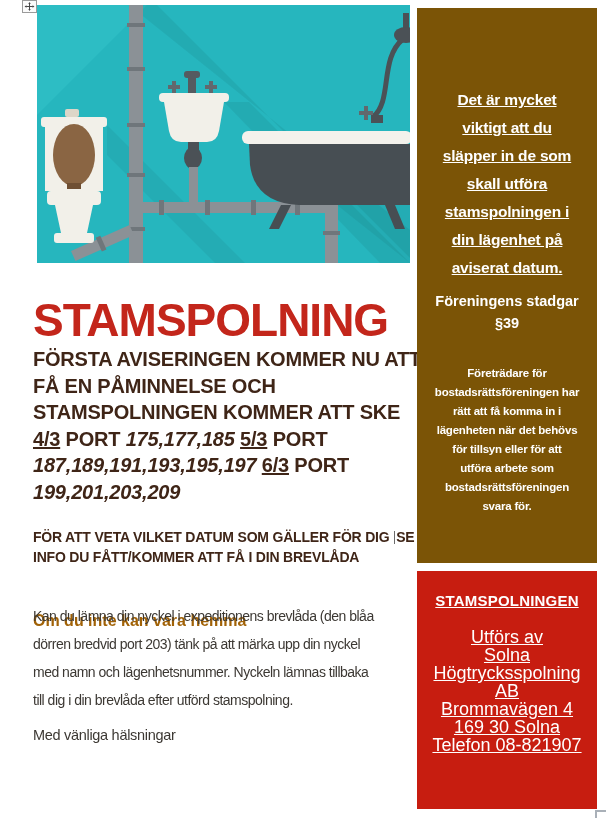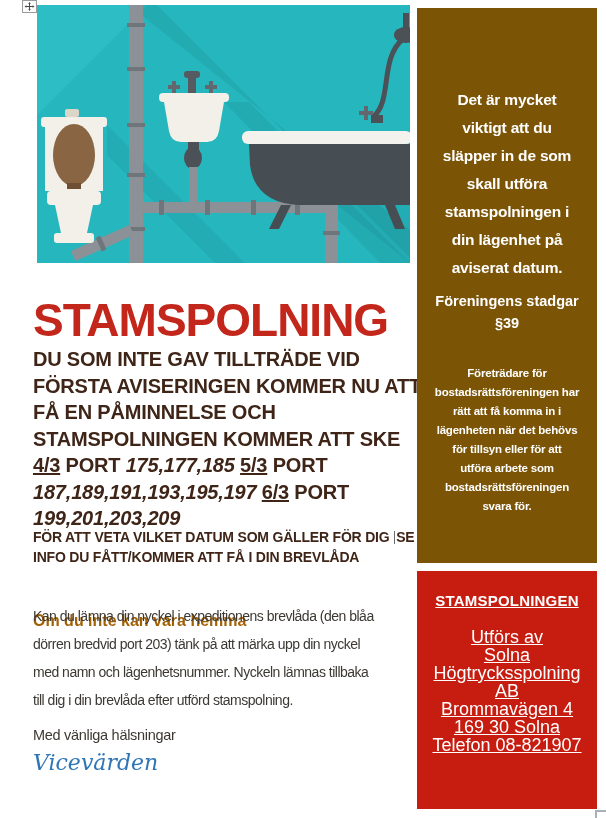--- a/index.html
+++ b/index.html
@@ -58,21 +58,21 @@
     vertical-align:-2px;margin:0 1px;}
 
   
   .box-brown{
     position:absolute;left:417px;top:8px;width:180px;height:555px;
     background:#7B5406;color:#ffffff;text-align:center;box-sizing:border-box;
     padding-top:78px;
   }
   .sidebar-note{
     font-size:15.5px;font-weight:bold;line-height:28px;white-space:pre-line;
-    padding:0 6px;letter-spacing:-0.2px;
+    padding:0 6px;letter-spacing:-0.2px;text-decoration:underline;
   }
   .statute-heading{
     margin-top:8px;font-size:14.5px;font-weight:bold;line-height:22px;white-space:pre-line;
   }
   .statute-text{
     margin-top:30px;font-size:11.5px;font-weight:bold;line-height:19px;
     white-space:pre-line;padding:0 5px;letter-spacing:-0.2px;
   }
   .box-red{
     position:absolute;left:417px;top:571px;width:180px;height:238px;
@@ -176,36 +176,34 @@
         <rect x="334" y="110" width="12" height="8" fill="#4B5156"></rect>
         <rect x="205" y="126" width="170" height="13" rx="6" fill="#F4F2EC"></rect>
         <path d="M212,139 L373,139 L373,200 L262,200 Q218,198 213,160 Z" fill="#474E53"></path>
         <polygon points="244,200 254,200 242,224 232,224" fill="#474E53"></polygon>
         <polygon points="348,200 358,200 368,224 358,224" fill="#474E53"></polygon>
       </g>
     </svg>
   </div>
 
   <div class="doc-title">STAMSPOLNING</div>
-  <div class="headline"><span>DU SOM INTE GAV TILLTRÄDE VID
-</span><span>FÖRSTA AVISERINGEN KOMMER NU ATT
+  <div class="headline"><span>FÖRSTA AVISERINGEN KOMMER NU ATT
 </span><span>FÅ EN PÅMINNELSE OCH
 </span><span>STAMSPOLNINGEN KOMMER ATT SKE
 </span><span class="seg-u">4/3</span><span> PORT </span><span class="seg-i">175,177,185</span><span> </span><span class="seg-u">5/3</span><span> PORT
 </span><span class="seg-i">187,189,191,193,195,197</span><span> </span><span class="seg-u">6/3</span><span> PORT
 </span><span class="seg-i">199,201,203,209</span></div>
   <div class="notice"><span>FÖR ATT VETA VILKET DATUM SOM GÄLLER FÖR DIG </span><span class="seg-cursor"></span><span>SE
 INFO DU FÅTT/KOMMER ATT FÅ I DIN BREVLÅDA</span></div>
   <div class="subheading">Om du inte kan vara hemma</div>
   <div class="bodytext">Kan du lämna din nyckel i expeditionens brevlåda (den blåa
 dörren bredvid port 203) tänk på att märka upp din nyckel
 med namn och lägenhetsnummer. Nyckeln lämnas tillbaka
 till dig i din brevlåda efter utförd stamspolning.</div>
   <div class="closing">Med vänliga hälsningar</div>
-  <div class="signature">Vicevärden</div>
 
   <div class="box-brown">
     <div class="sidebar-note">Det är mycket
 viktigt att du
 släpper in de som
 skall utföra
 stamspolningen i
 din lägenhet på
 aviserat datum.</div>
     <div class="statute-heading">Föreningens stadgar

